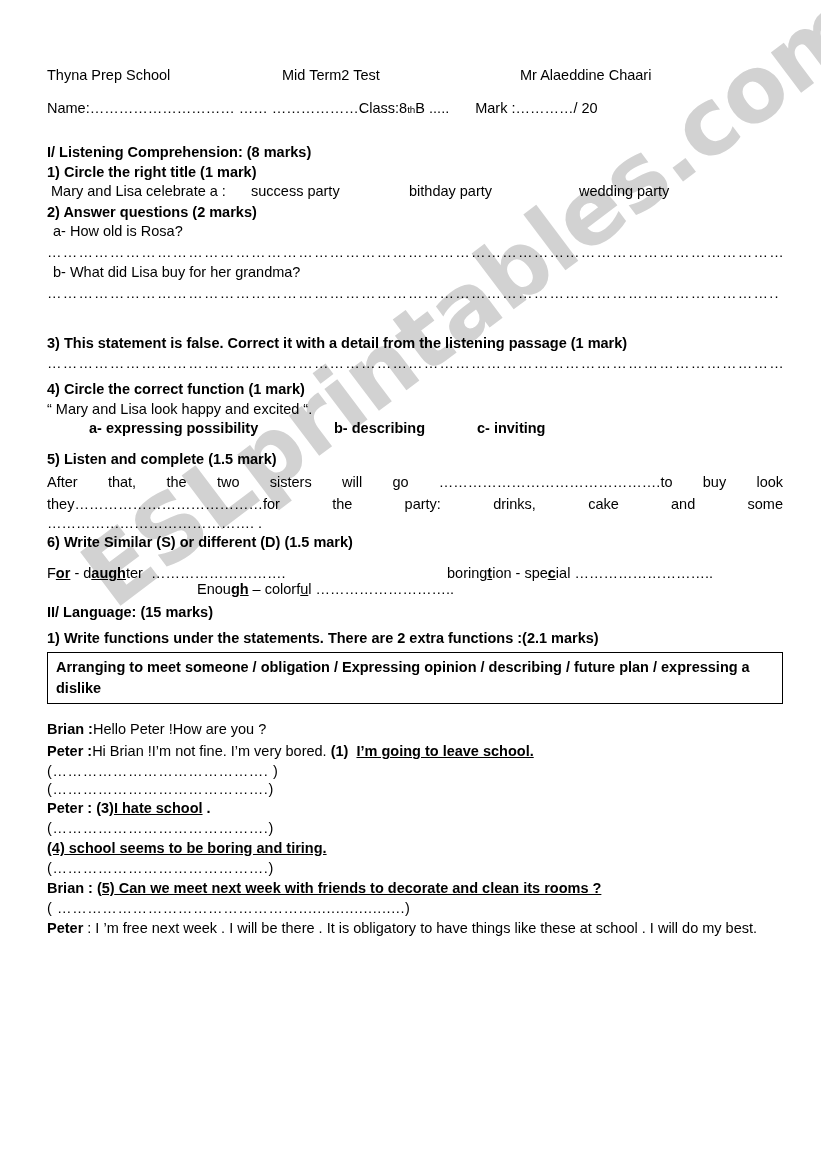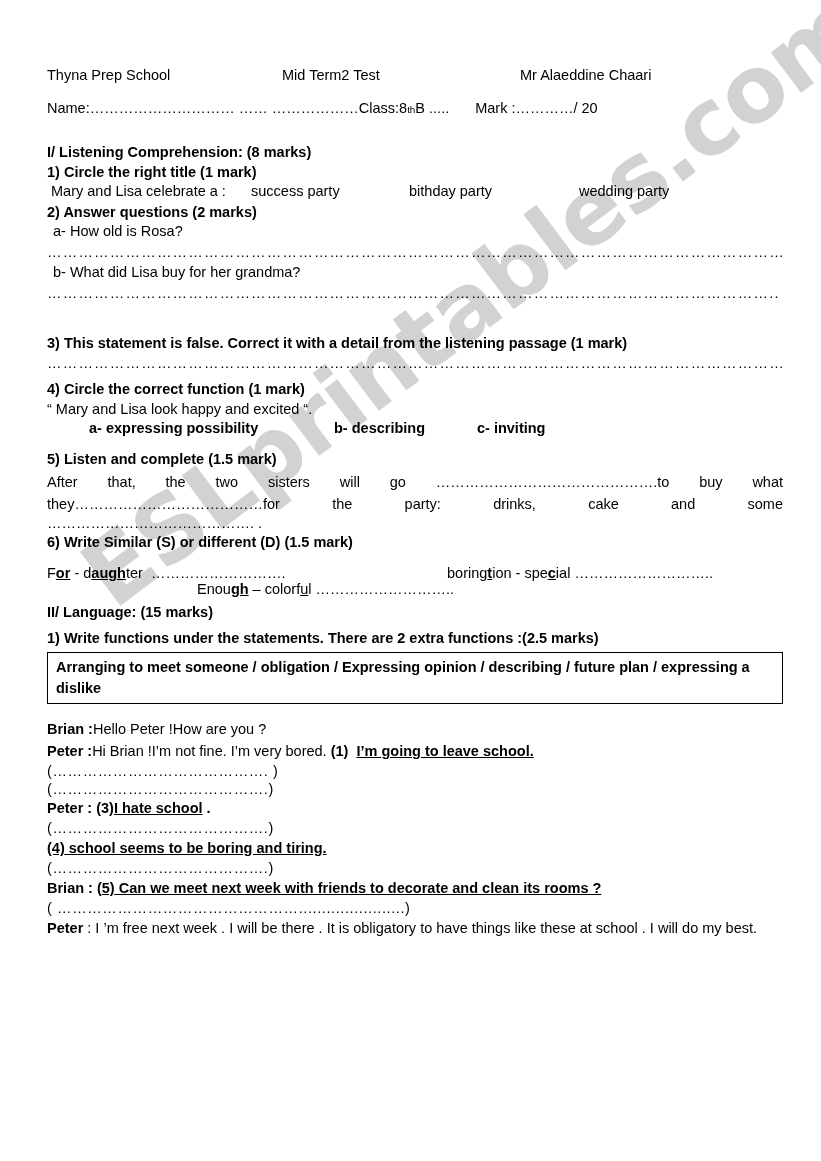--- a/index.html
+++ b/index.html
@@ -185,21 +185,21 @@
     <div class="justified">
       <span>After</span>
       <span>that,</span>
       <span>the</span>
       <span>two</span>
       <span>sisters</span>
       <span>will</span>
       <span>go</span>
       <span>……………………………………….to</span>
       <span>buy</span>
-      <span>what</span>
+      <span>look</span>
     </div>
     <div class="justified">
       <span>they…………………………………for</span>
       <span>the</span>
       <span>party:</span>
       <span>drinks,</span>
       <span>cake</span>
       <span>and</span>
       <span>some</span>
     </div>
@@ -207,21 +207,21 @@
 
     <div class="q-title">6) Write Similar (S) or different (D) (1.5 mark)</div>
     <div class="sim-row">
       <span class="c1"><span>F</span><span class="u b">or</span><span> - d</span><span class="u b">augh</span><span>ter</span>&nbsp;&nbsp;<span>……………………….</span></span>
       <span class="c2"><span>boring</span><span class="u b">t</span><span>ion -  spe</span><span class="u b">c</span><span>ial</span>&nbsp;<span>………………………..</span></span>
     </div>
     <div class="sim-row2"><span>Enou</span><span class="u b">gh</span><span> – colorf</span><span class="u">u</span><span>l</span>&nbsp;<span>………………………..</span></div>
 
     <div class="sec-title mt8">II/ Language: (15 marks)</div>
 
-    <div class="q-title mt24">1) Write functions under the statements. There are 2 extra functions :(2.5 marks)</div>
+    <div class="q-title mt24">1) Write functions under the statements. There are 2 extra functions :(2.1 marks)</div>
 
     <div class="box">Arranging to meet someone / obligation / Expressing opinion / describing / future plan / expressing a dislike</div>
 
     <div class="dlg"><span class="b">Brian :</span><span>Hello Peter !How are you ?</span></div>
 
     <div class="dlg"><span class="b">Peter :</span><span>Hi Brian !I’m not fine. I’m very bored. </span><span class="b">(1)</span>&nbsp;&nbsp;<span class="b u">I’m going to leave school.</span></div>
     <div class="paren">(…………………………………….  )</div>
 
     <div class="paren">(…………………………………….)</div>
 

